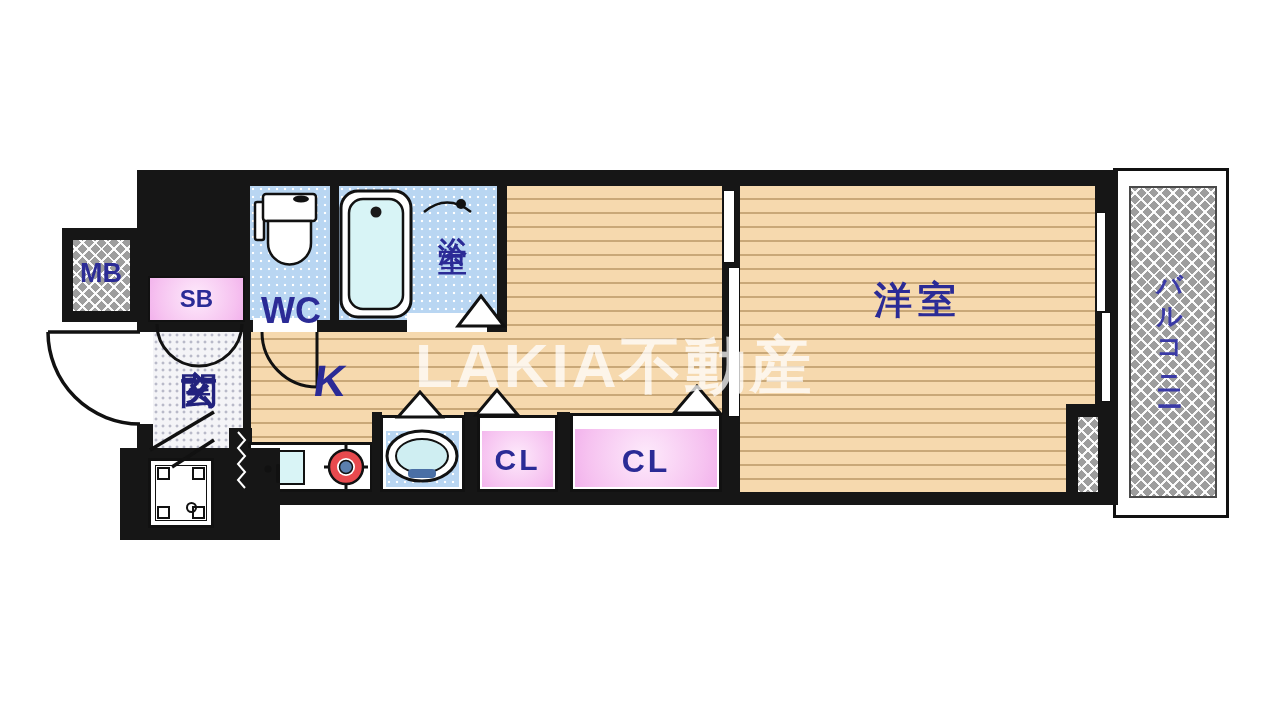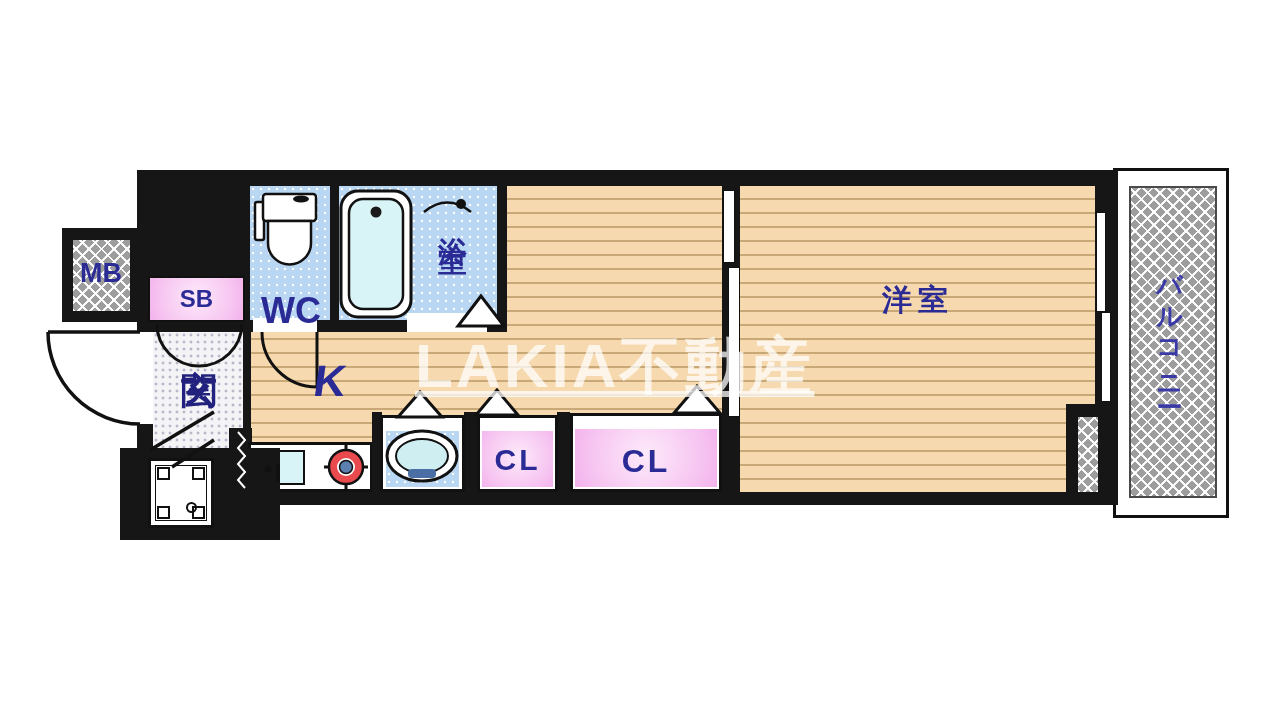--- a/index.html
+++ b/index.html
@@ -20,21 +20,21 @@
         background-image:
           repeating-linear-gradient(45deg,rgba(255,255,255,.95) 0 2px,rgba(0,0,0,0) 2px 9px),
           repeating-linear-gradient(-45deg,rgba(255,255,255,.95) 0 2px,rgba(0,0,0,0) 2px 9px);}
   .pink{background:radial-gradient(circle at 50% 45%,#fdeafb 0%,#f6c2f0 75%,#f2b2ec 100%);}
   .whitebox{background:#ffffff;}
   
   .lbl{color:#2b2b96;font-weight:bold;white-space:nowrap;line-height:1;}
   .vert{writing-mode:vertical-rl;text-orientation:upright;letter-spacing:4px;}
   .center{display:flex;align-items:center;justify-content:center;text-align:center;}
   #watermark{color:rgba(255,255,255,.74);font-size:62px;font-weight:bold;letter-spacing:3px;
-             pointer-events:none;text-decoration:underline;}
+             pointer-events:none;}
   svg{position:absolute;left:0;top:0;}
 </style>
 </head>
 <body>
 
 <div id="stage">
 
   <div class="abs whitebox" style="left:1113px;top:168px;width:110px;height:344px;border:3px solid #111;"></div>
   <div class="abs lattice" style="left:1129px;top:186px;width:84px;height:308px;border:2px solid #4a4a4a;"></div>
 
@@ -168,20 +168,20 @@
 
     <polyline points="238,432 245,440 238,448 245,456 238,464 245,472 238,480 245,488" fill="none" stroke="#fff" stroke-width="2"></polyline>
   </svg>
 
   <div class="abs lbl center" style="left:70px;top:258px;width:62px;height:30px;font-size:27px;">MB</div>
   <div class="abs lbl center" style="left:148px;top:283px;width:97px;height:32px;font-size:24px;">SB</div>
   <div class="abs lbl center" style="left:250px;top:296px;width:82px;height:30px;font-size:36px;">WC</div>
   <div class="abs lbl vert" style="left:438px;top:213px;font-size:29px;letter-spacing:8px;">浴室</div>
   <div class="abs lbl vert" style="left:181px;top:340px;font-size:36px;letter-spacing:6px;color:#22227e;">玄関</div>
   <div class="abs lbl center" style="left:300px;top:358px;width:60px;height:46px;font-size:44px;transform:skewX(-8deg);">K</div>
-  <div class="abs lbl center" style="left:838px;top:280px;width:160px;height:40px;font-size:30px;letter-spacing:6px;">洋室</div>
+  <div class="abs lbl center" style="left:838px;top:280px;width:160px;height:40px;font-size:38px;letter-spacing:6px;">洋室</div>
   <div class="abs lbl center" style="left:482px;top:444px;width:71px;height:32px;font-size:30px;letter-spacing:3px;">CL</div>
   <div class="abs lbl center" style="left:575px;top:444px;width:142px;height:34px;font-size:32px;letter-spacing:3px;">CL</div>
   <div class="abs lbl vert" style="left:1157px;top:255px;font-size:26px;letter-spacing:5px;color:#3a3aa6;">バルコニー</div>
 
   <div id="watermark" class="abs" style="left:415px;top:324px;">LAKIA不動産</div>
 
 </div>
 
 </body></html>

